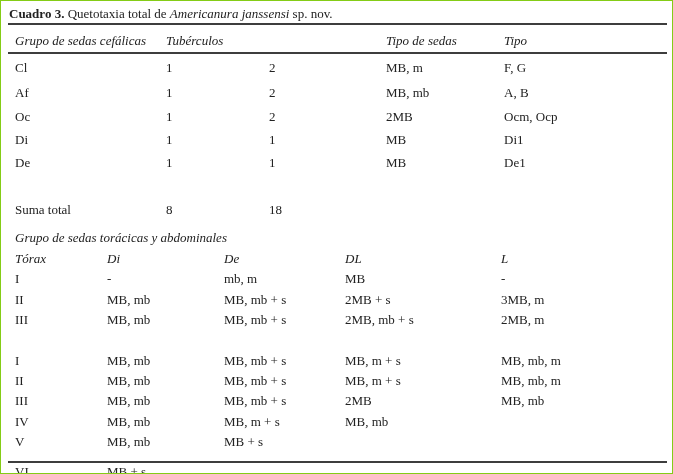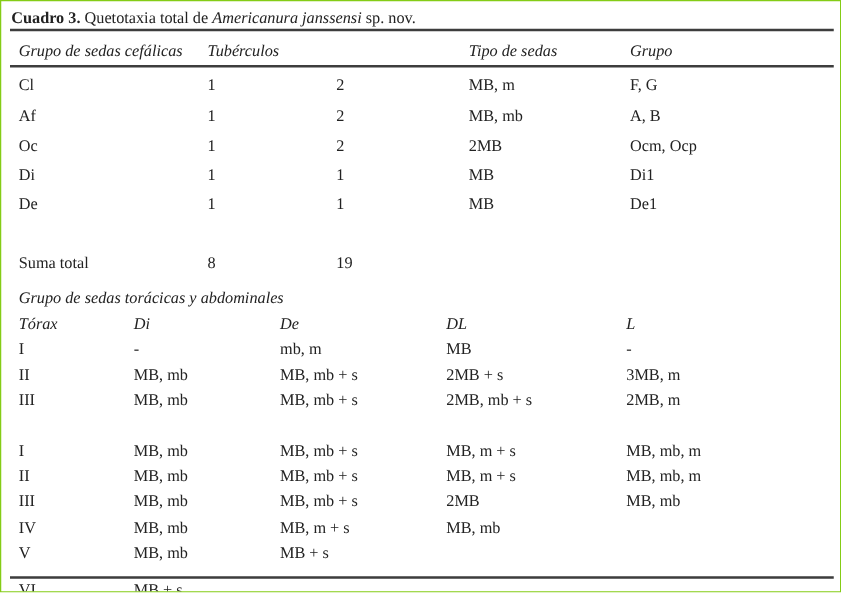--- a/index.html
+++ b/index.html
@@ -20,40 +20,40 @@
   .title .i{font-style:italic;}
   .rule{position:absolute;left:7px;width:659px;height:2px;background:#3d3d3d;}
   .rule-title{top:22px;}
   .rule-head{top:51px;}
   .rule-bottom{top:460px;}
   .row{position:absolute;left:0;width:100%;height:16px;line-height:16px;white-space:nowrap;}
   .row span{position:absolute;white-space:nowrap;}
   .hdr{font-style:italic;}
   .section-title{position:absolute;left:14px;top:229px;font-style:italic;}
   
-  .a{left:14px}.bcol{left:165px}.c{left:268px}.d{left:374px}.e{left:503px}
+  .a{left:14px}.bcol{left:165px}.c{left:268px}.d{left:385px}.e{left:503px}
   
-  .f{left:14px}.g{left:106px}.h{left:223px}.icol{left:356px}.j{left:500px}
+  .f{left:14px}.g{left:106px}.h{left:223px}.icol{left:344px}.j{left:500px}
 </style>
 </head>
 <body>
 
 <div class="page">
 
   <div class="title">
     <span class="b">Cuadro 3.</span><span> Quetotaxia total de </span><span class="i">Americanura janssensi</span><span> sp. nov.</span>
   </div>
 
   <div class="rule rule-title"></div>
 
   <div class="row hdr" style="top:32px">
     <span class="a">Grupo de sedas cefálicas</span>
     <span class="bcol">Tubérculos</span>
     <span class="d">Tipo de sedas</span>
-    <span class="e">Grupo</span>
+    <span class="e">Tipo</span>
   </div>
 
   <div class="rule rule-head"></div>
 
   <div class="row" style="top:59px">
     <span class="a">Cl</span>
     <span class="bcol">1</span>
     <span class="c">2</span>
     <span class="d">MB, m</span>
     <span class="e">F, G</span>
@@ -82,21 +82,21 @@
   <div class="row" style="top:154px">
     <span class="a">De</span>
     <span class="bcol">1</span>
     <span class="c">1</span>
     <span class="d">MB</span>
     <span class="e">De1</span>
   </div>
   <div class="row" style="top:201px">
     <span class="a">Suma total</span>
     <span class="bcol">8</span>
-    <span class="c">19</span>
+    <span class="c">18</span>
     <span class="d"></span>
     <span class="e"></span>
   </div>
 
   <div class="section-title">Grupo de sedas torácicas y abdominales</div>
 
   <div class="row hdr" style="top:250px">
     <span class="f">Tórax</span>
     <span class="g">Di</span>
     <span class="h">De</span>

